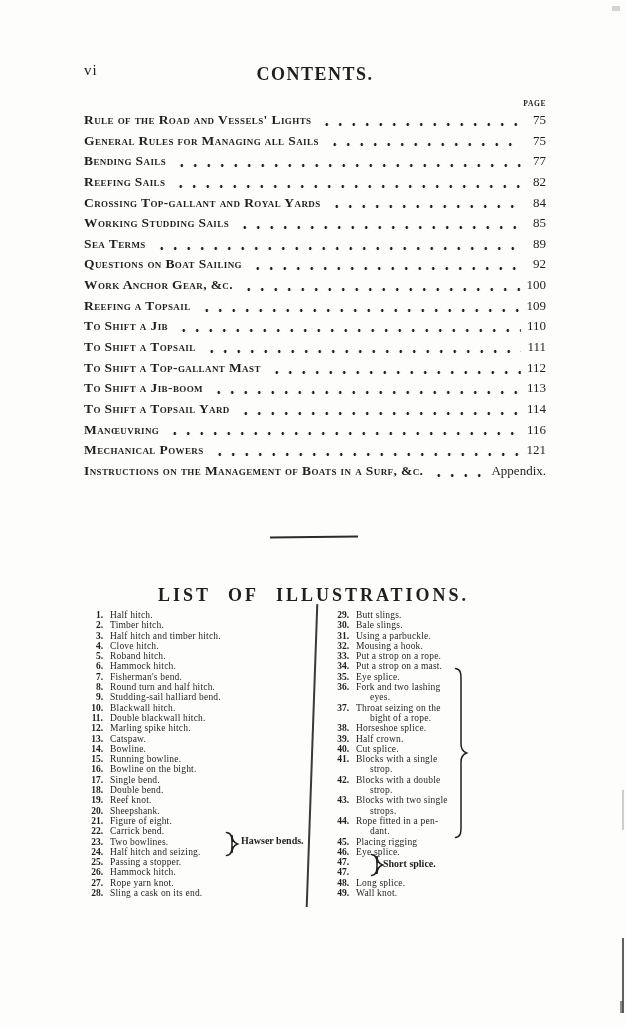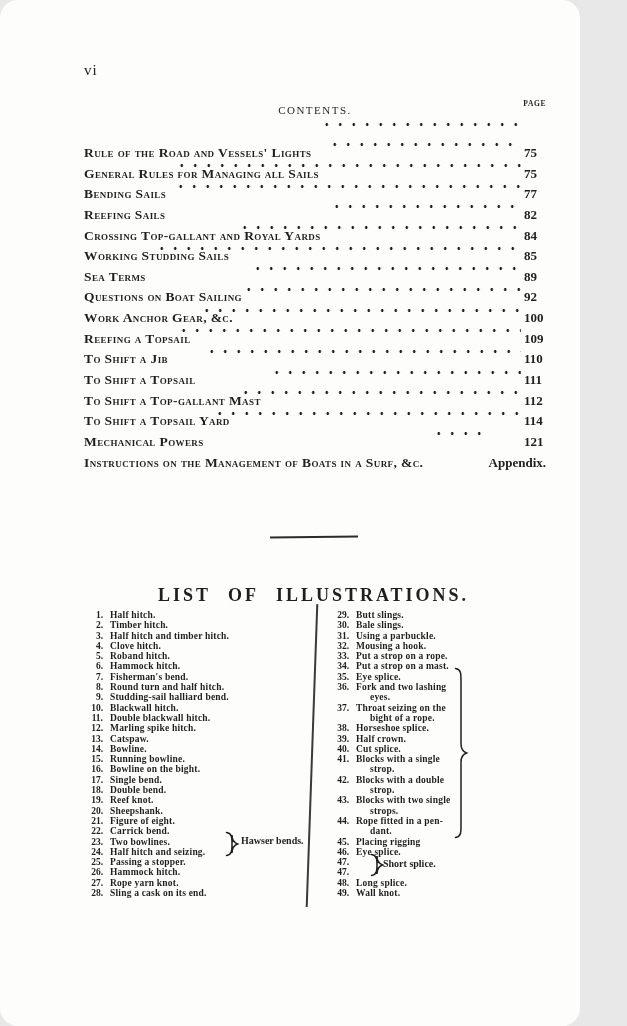--- a/index.html
+++ b/index.html
@@ -1,47 +1,47 @@
 <!DOCTYPE html>
 <html><head>
 <meta charset="utf-8">
 <style>
   html,body{margin:0;padding:0;background:#e8e8e8;}
-  .page{position:relative;width:580px;height:1026px;background:#fdfdfc;overflow:hidden;
-        font-family:"Liberation Serif","DejaVu Serif",serif;color:#1f1f1f;border-radius:18px;}
+  .page{position:relative;width:627px;height:1026px;background:#fdfdfc;overflow:hidden;
+        font-family:"Liberation Serif","DejaVu Serif",serif;color:#1f1f1f;}
 
   
   .folio{position:absolute;left:84px;top:62px;font-size:15px;letter-spacing:1px;}
   .running-title{position:absolute;left:84px;top:64px;width:462px;text-align:center;
-                 font-size:11px;font-weight:400;letter-spacing:1.5px;margin-top:40px;}
+                 font-size:18px;font-weight:700;letter-spacing:1.5px;}
   .page-label{position:absolute;left:84px;top:99px;width:462px;text-align:right;
               font-size:7.5px;font-weight:700;letter-spacing:.6px;}
 
   
   .contents{position:absolute;left:84px;top:110px;width:462px;}
   .c-row{display:flex;align-items:baseline;height:20.65px;line-height:20.65px;}
   .c-title{font-variant:small-caps;font-size:13.5px;font-weight:600;letter-spacing:.4px;white-space:nowrap;}
   .leader{flex:1;height:3px;align-self:center;position:relative;top:4px;margin:0 3px 0 9px;
           background-image:radial-gradient(circle,#202020 1.25px,transparent 1.55px);
           background-size:13.5px 3px;background-repeat:repeat-x;}
-  .c-page{font-size:13px;font-weight:700;min-width:22px;white-space:nowrap;margin-top:33px;}
+  .c-page{font-size:13px;font-weight:400;min-width:22px;text-align:right;white-space:nowrap;}
 
   
   .mid-rule{position:absolute;left:270px;top:536px;width:88px;height:2px;background:#2b2b2b;transform:rotate(-.5deg);}
   .col-rule{position:absolute;left:311px;top:604px;width:1.5px;height:303px;background:#3a3a3a;transform:rotate(2deg);}
 
   
   .illus-heading{position:absolute;left:0;top:585px;width:627px;text-align:center;
                  font-size:18px;font-weight:600;letter-spacing:3px;word-spacing:10px;}
   .col{position:absolute;top:610px;}
   .col-left{left:84px;width:226px;}
   .col-right{left:330px;width:178px;}
   .i-line{display:flex;align-items:baseline;height:10.3px;line-height:10.3px;}
   .i-num{width:19px;flex:none;text-align:right;margin-right:7px;font-size:9.5px;font-weight:700;}
-  .i-text{font-size:9.5px;font-weight:700;white-space:nowrap;letter-spacing:.2px;}
+  .i-text{font-size:9.5px;font-weight:400;white-space:nowrap;letter-spacing:.2px;}
   .i-text.cont{padding-left:14px;}
 
   
   .brace{position:absolute;}
   .brace svg{display:block;}
   .group-label{position:absolute;font-size:10px;font-weight:700;white-space:nowrap;}
   .fitting-label{left:468px;top:728px;width:86px;text-align:center;line-height:11.5px;white-space:normal;}
 
   
   .wm{position:absolute;left:0;top:928px;width:627px;height:98px;}
@@ -122,23 +122,33 @@
         <span class="c-title">To Shift a Topsail</span>
         <span class="leader"></span>
         <span class="c-page">111</span>
       </div>
       <div class="c-row">
         <span class="c-title">To Shift a Top-gallant Mast</span>
         <span class="leader"></span>
         <span class="c-page">112</span>
       </div>
       <div class="c-row">
+        <span class="c-title">To Shift a Jib-boom</span>
+        <span class="leader"></span>
+        <span class="c-page">113</span>
+      </div>
+      <div class="c-row">
         <span class="c-title">To Shift a Topsail Yard</span>
         <span class="leader"></span>
         <span class="c-page">114</span>
+      </div>
+      <div class="c-row">
+        <span class="c-title">Manœuvring</span>
+        <span class="leader"></span>
+        <span class="c-page">116</span>
       </div>
       <div class="c-row">
         <span class="c-title">Mechanical Powers</span>
         <span class="leader"></span>
         <span class="c-page">121</span>
       </div>
       <div class="c-row">
         <span class="c-title">Instructions on the Management of Boats in a Surf, &amp;c.</span>
         <span class="leader"></span>
         <span class="c-page">Appendix.</span>

